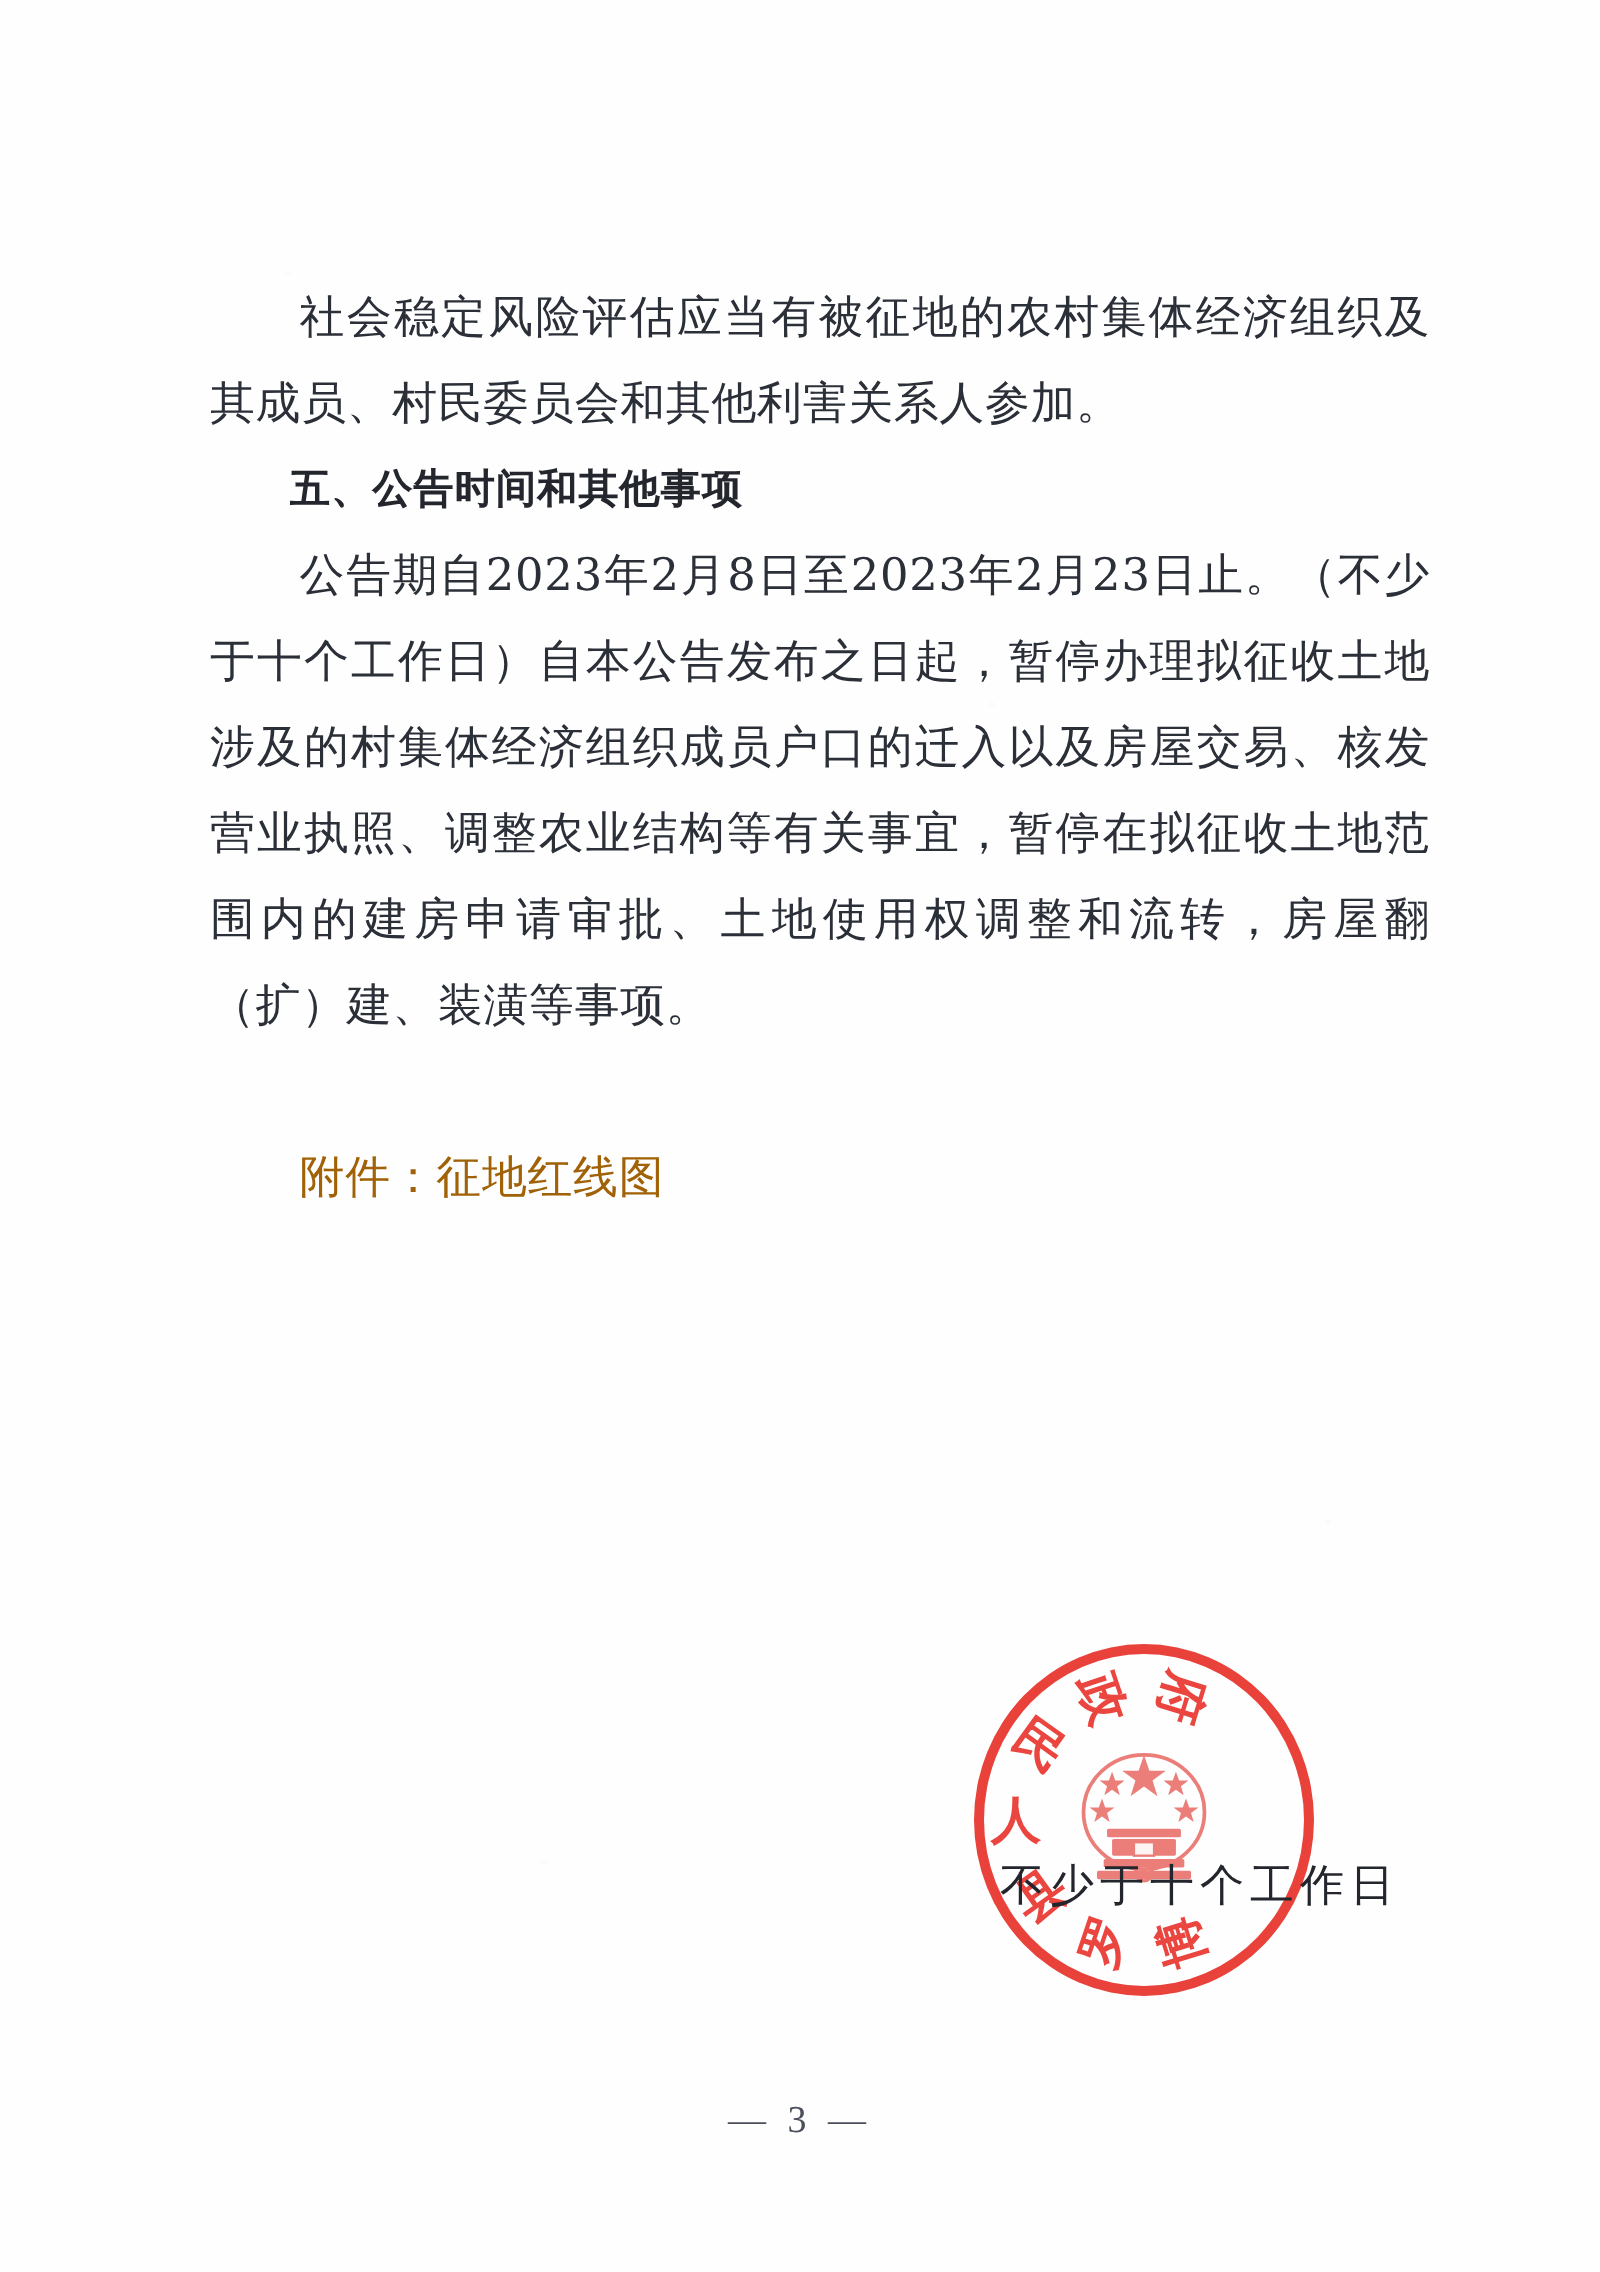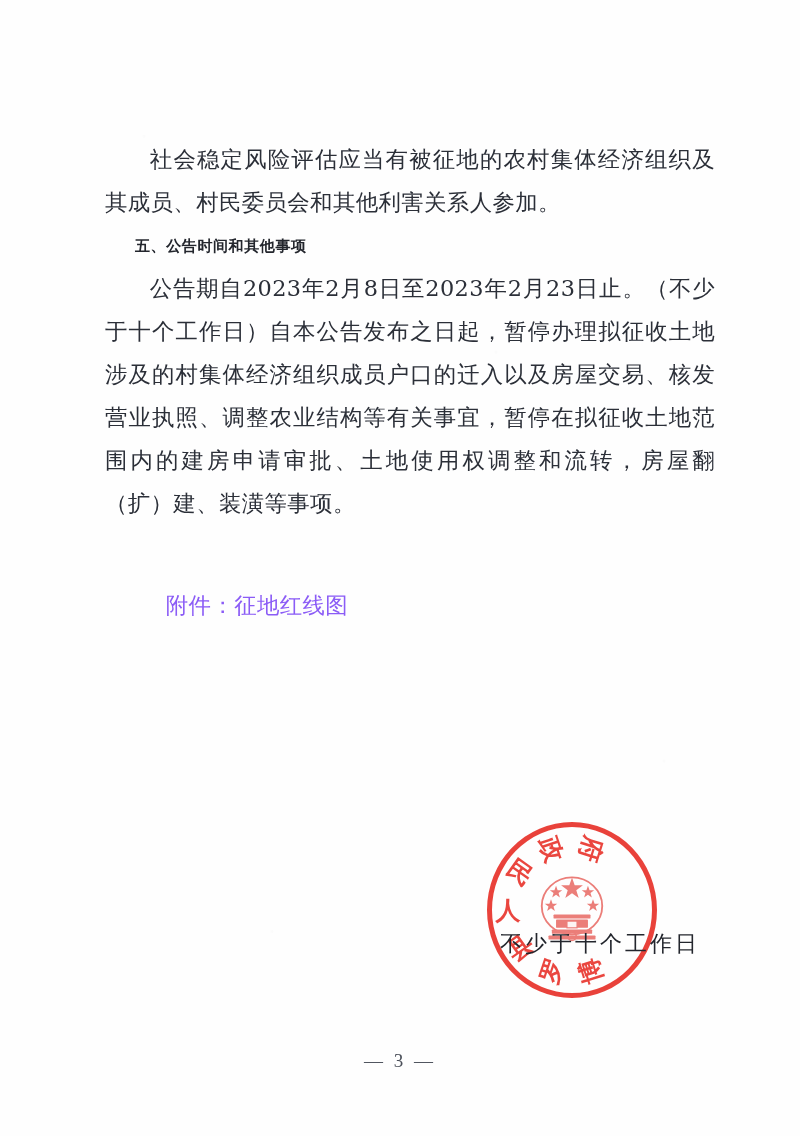--- a/index.html
+++ b/index.html
@@ -45,40 +45,40 @@
     word-break: break-all;
     font-weight: 400;
     -webkit-font-smoothing: antialiased;
   }
   .para.indent {
     text-indent: 2em;
   }
 
   .section-heading {
     font-family: "Liberation Sans", "DejaVu Sans", sans-serif;
-    font-size: 15px;
+    font-size: 20px;
     line-height: 43px;
     font-weight: 700;
     color: #23262d;
     text-indent: 2em;
     letter-spacing: 0.6px;
     margin: 0;
   }
 
   .spacer-line {
     height: 43px;
   }
 
   .attachment-line {
     font-size: 22.4px;
     line-height: 43px;
-    color: #8b5cf6;
+    color: #a16207;
     text-indent: 2em;
     letter-spacing: 0.4px;
-    margin: 16px;
+    margin: 0;
   }
 
   
   #seal-block {
     position: absolute;
     left: 487px;
     top: 822px;
     width: 170px;
     height: 176px;
   }

